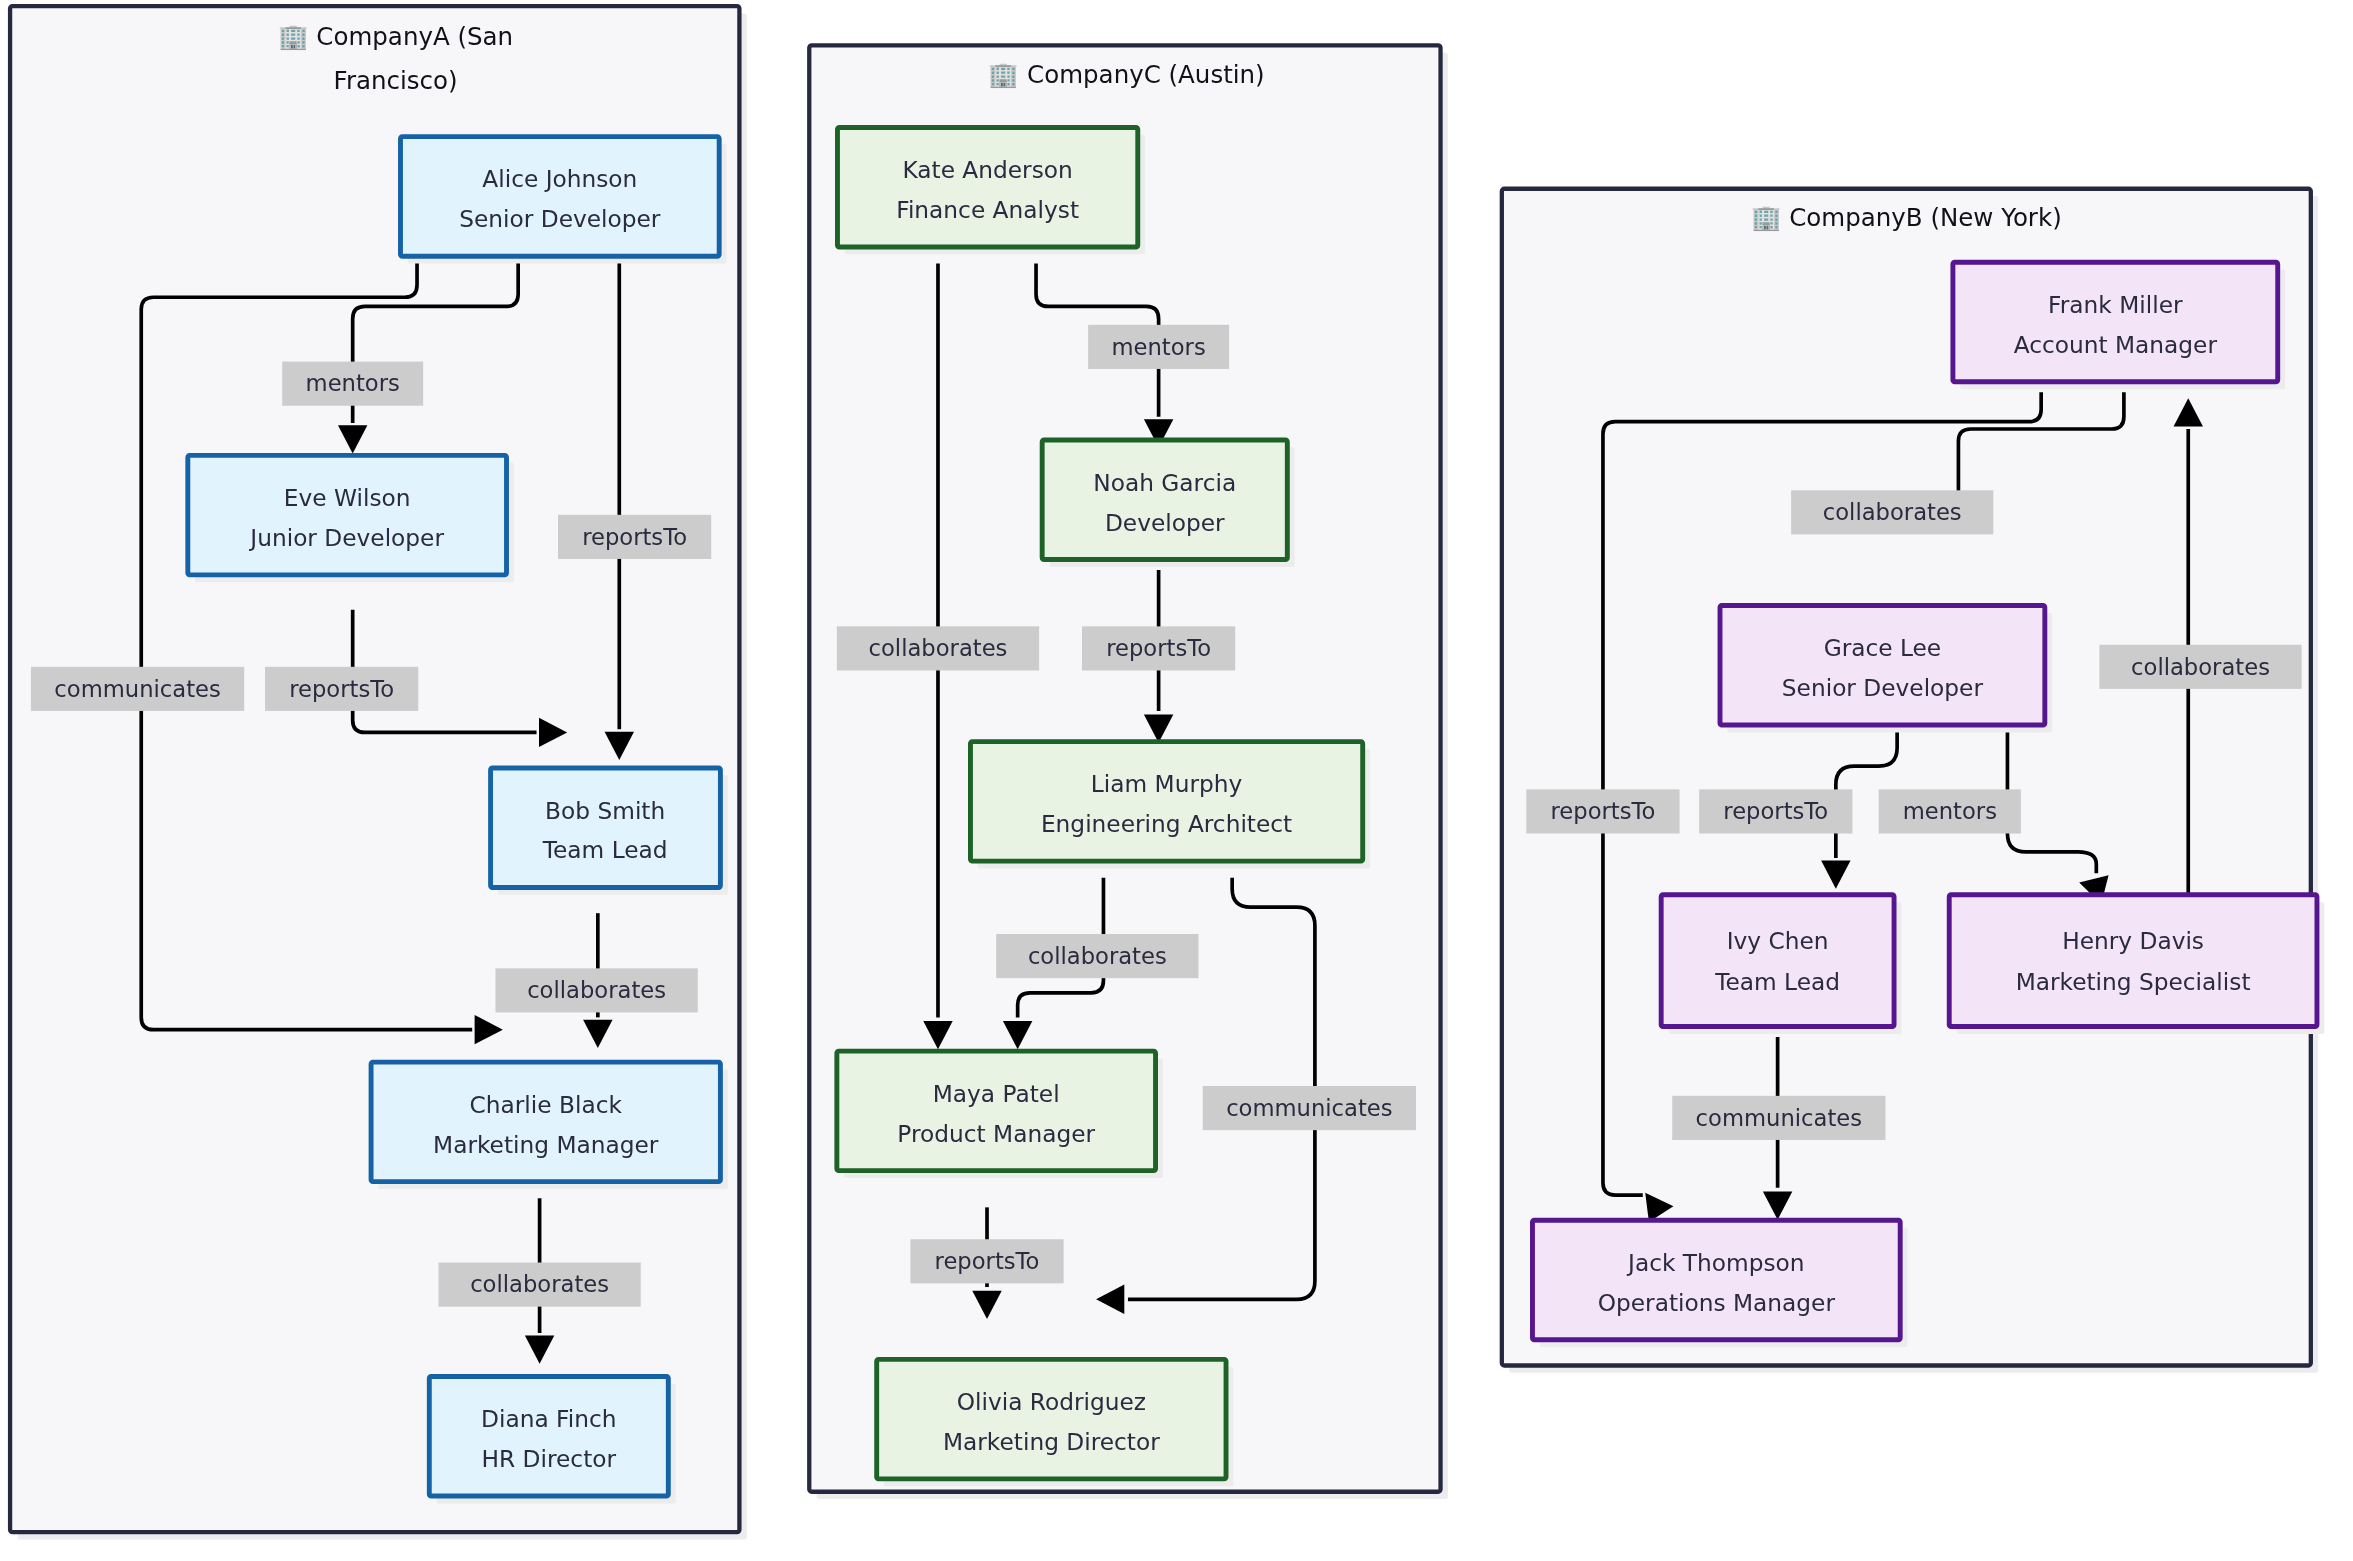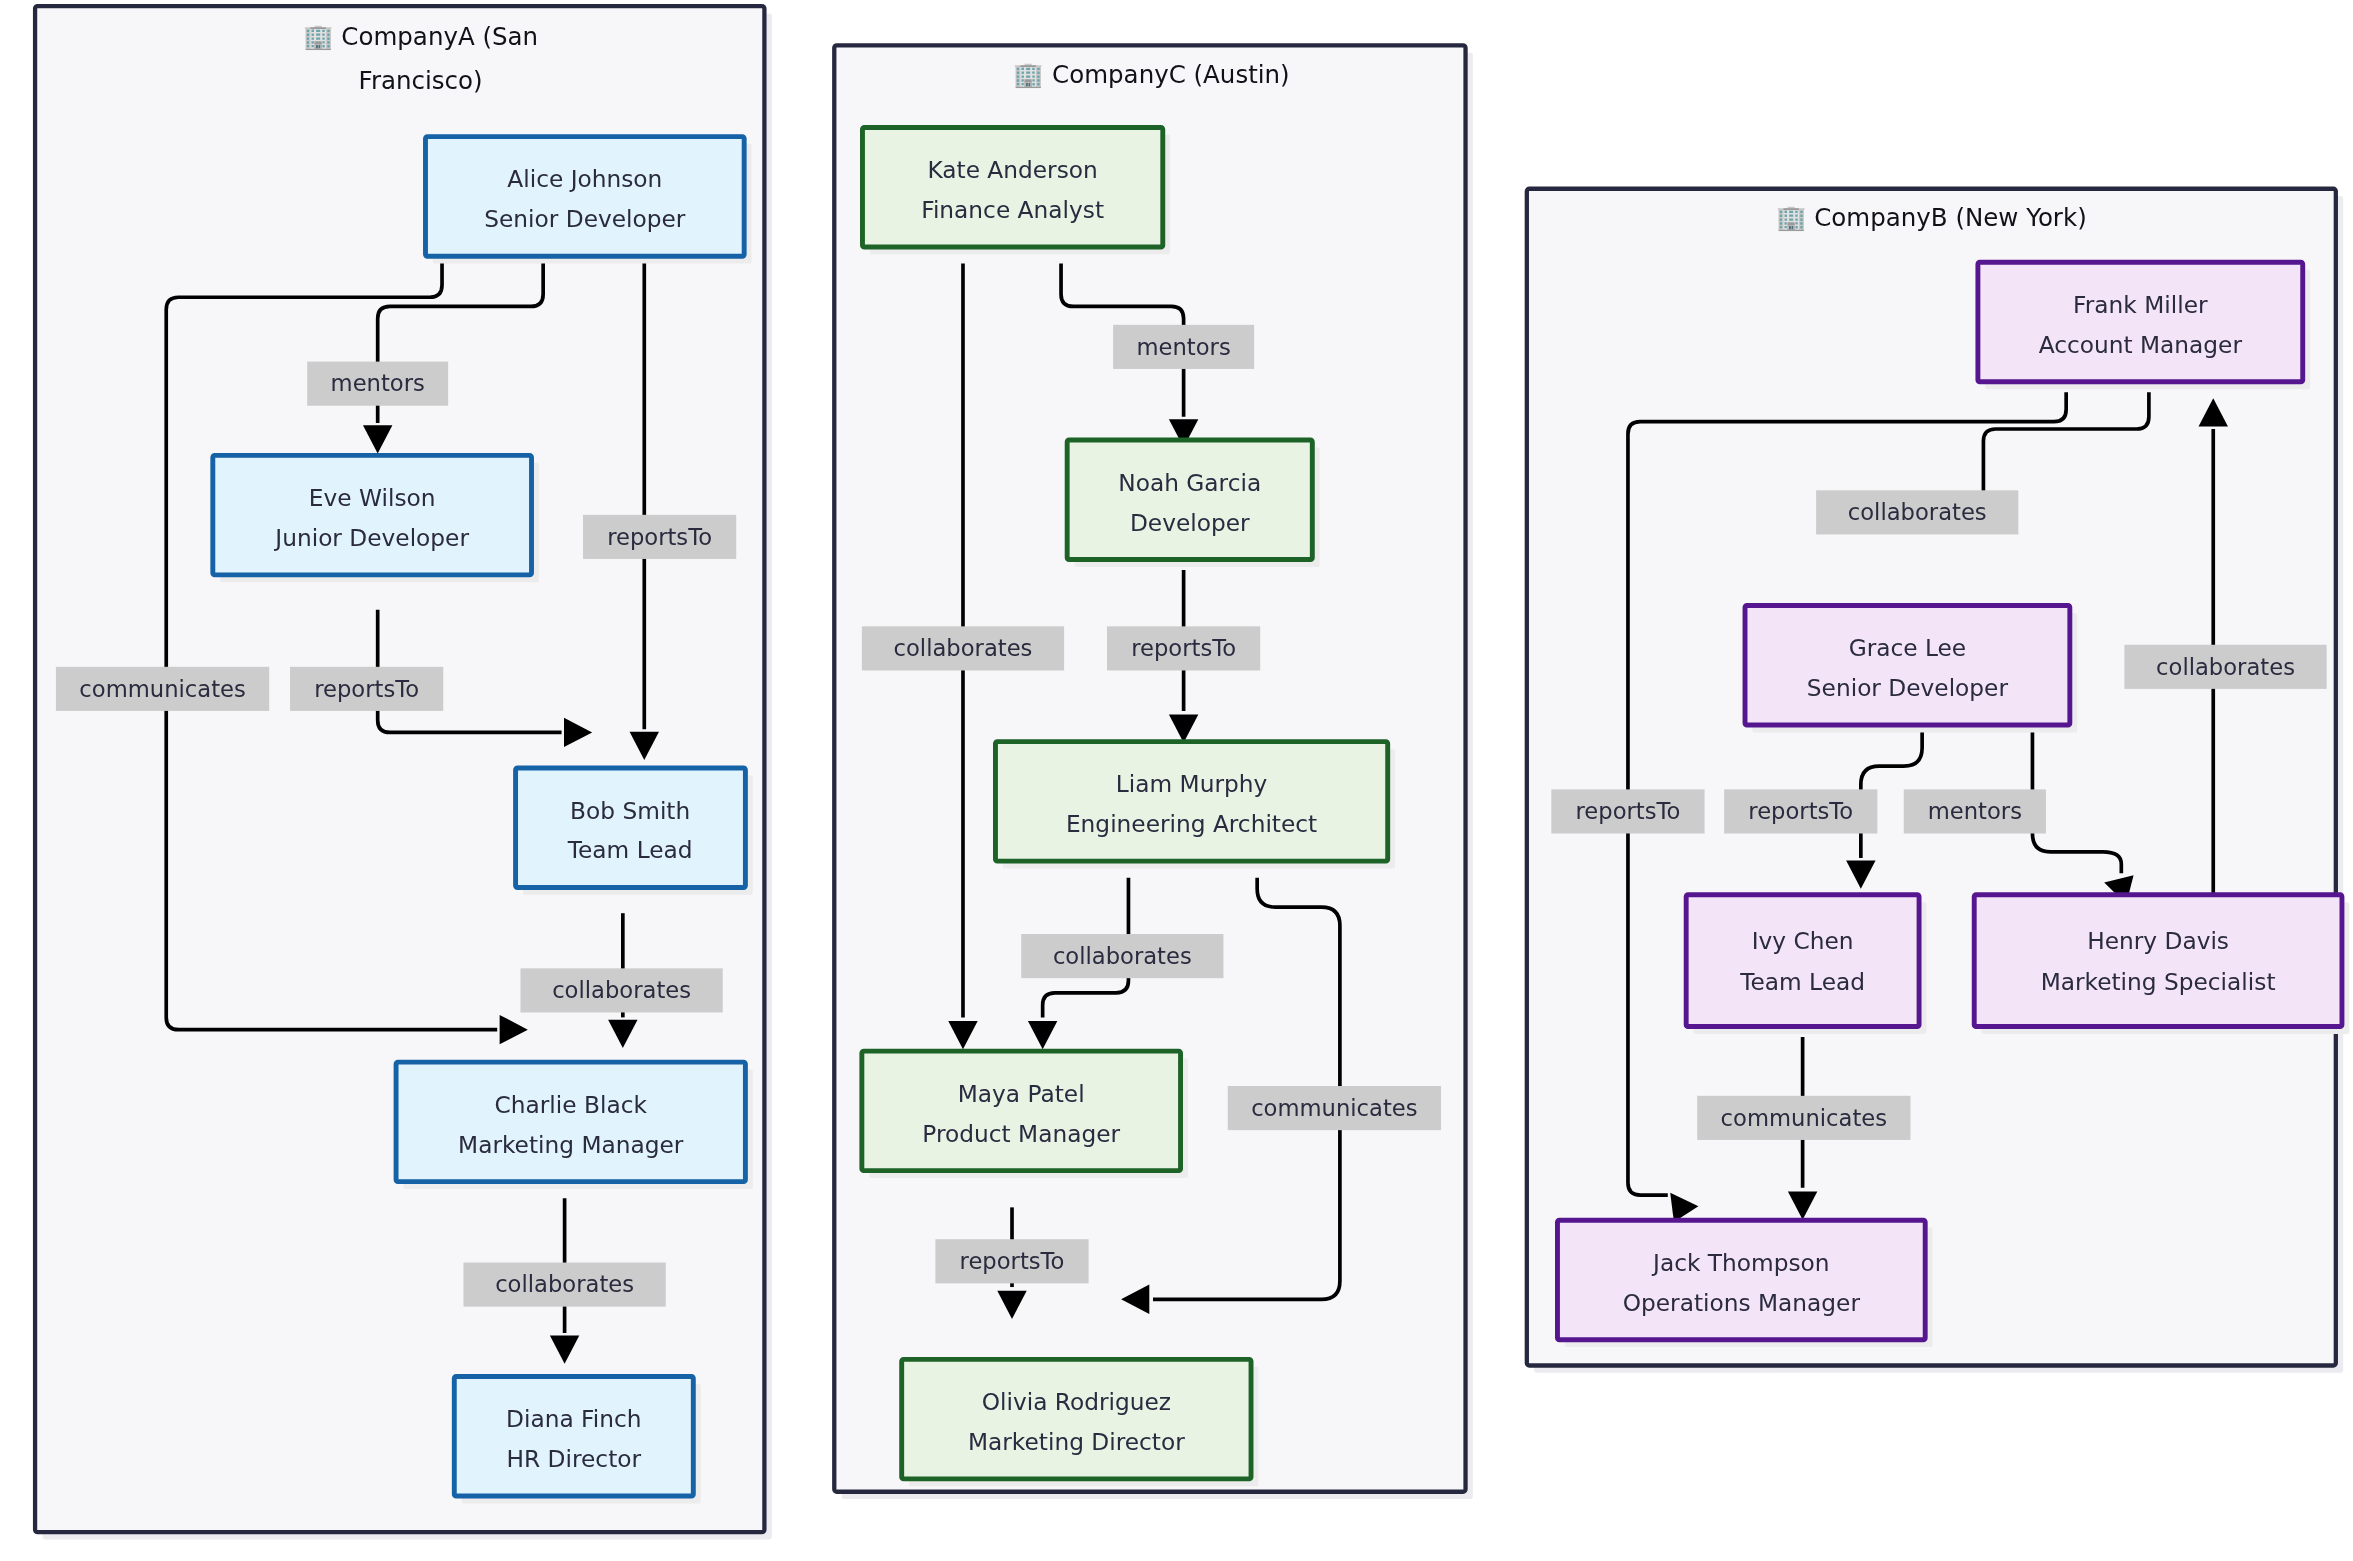--- a/index.html
+++ b/index.html
@@ -10,21 +10,20 @@
   body {
     width: 2354px;
     height: 1561px;
     font-family: "DejaVu Sans", sans-serif;
     overflow: hidden;
   }
   #diagram-root {
     position: relative;
     width: 2295px;
     height: 1561px;
-    padding-left: 25px;
   }
   svg#flowchart {
     display: block;
     width: 2354px;
     height: 1561px;
   }
   .cluster-rect {
     fill: #f7f7fa;
     stroke: #262840;
     stroke-width: 7;

